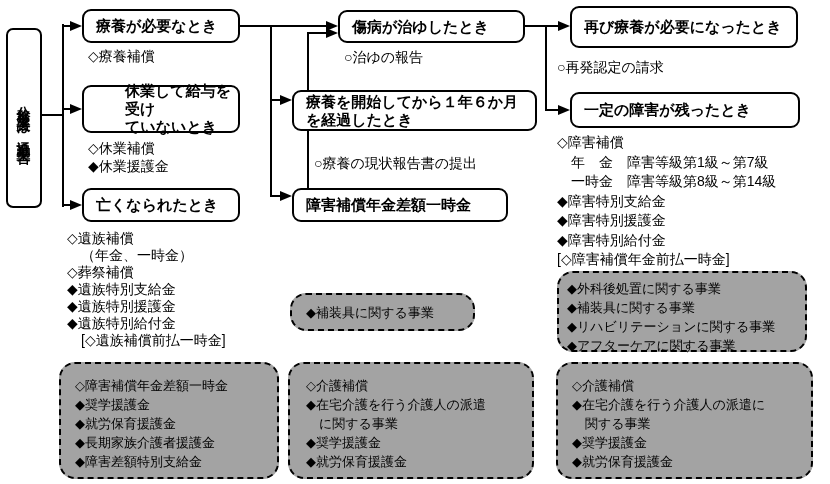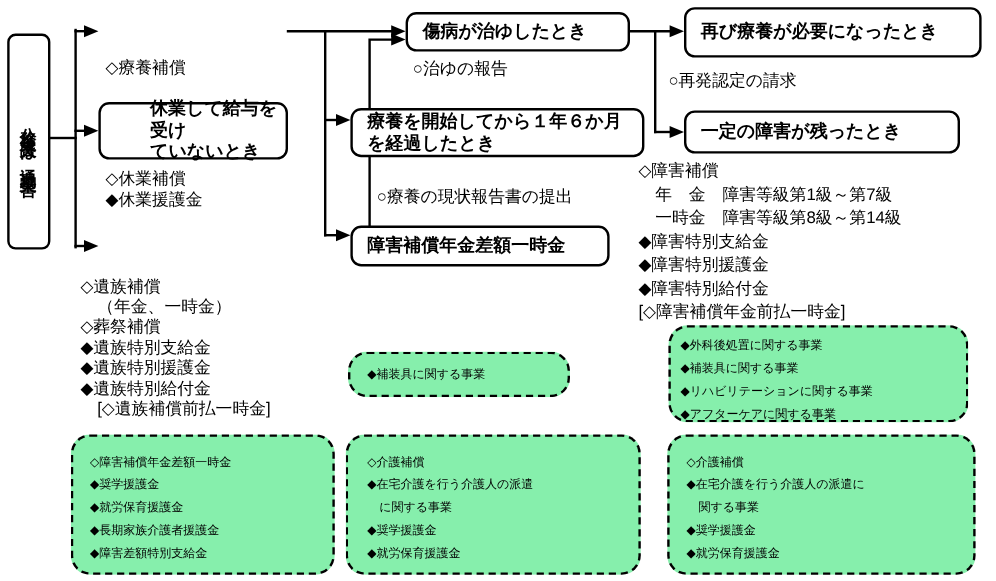--- a/index.html
+++ b/index.html
@@ -22,23 +22,23 @@
     font-size:14px;font-weight:700;letter-spacing:3px;z-index:2;
   }
   .note{
     position:absolute;font-size:14px;font-weight:400;
     line-height:17px;white-space:pre-line;z-index:2;
   }
   .lh18{line-height:18px;}
   .lh19{line-height:19px;}
   .lh195{line-height:19.5px;}
   .dashed{
-    position:absolute;box-sizing:border-box;background:#86efac;
+    position:absolute;box-sizing:border-box;background:#a3a3a3;
     border:2px dashed #000;border-radius:16px;
-    font-size:10px;font-weight:400;line-height:19px;
+    font-size:13px;font-weight:400;line-height:19px;
     white-space:pre-line;padding:12px 4px 0 14px;z-index:2;
   }
   .dashed.center{display:flex;align-items:center;padding:0 4px 0 14px;}
 </style>
 </head>
 <body>
 
 <div class="stage">
 
   <svg class="connectors" width="830" height="484" viewBox="0 0 830 484">
@@ -73,45 +73,47 @@
       <polygon points="338,33 326,28 326,38"></polygon>
       <polygon points="292,100 280,95 280,105"></polygon>
       <polygon points="292,196 280,191 280,201"></polygon>
       <polygon points="570,26 558,21 558,31"></polygon>
       <polygon points="570,110 558,105 558,115"></polygon>
     </g>
   </svg>
 
   <div class="vbox" style="left:6px;top:28px;width:36px;height:180px;">公務災害又は通勤災害</div>
 
+  <div class="node" style="left:82px;top:9px;width:158px;height:34px;">療養が必要なとき</div>
   <div class="node" style="left:82px;top:85px;width:158px;height:48px;padding-left:41px;">休業して給与を受け
 ていないとき</div>
+  <div class="node" style="left:82px;top:188px;width:158px;height:34px;">亡くなられたとき</div>
 
   <div class="node" style="left:338px;top:10px;width:187px;height:33px;">傷病が治ゆしたとき</div>
   <div class="node" style="left:292px;top:90px;width:245px;height:41px;">療養を開始してから１年６か月
 を経過したとき</div>
   <div class="node" style="left:292px;top:188px;width:216px;height:34px;">障害補償年金差額一時金</div>
 
-  <div class="node" style="left:570px;top:6px;width:248px;height:42px;">再び療養が必要になったとき</div>
+  <div class="node" style="left:570px;top:6px;width:228px;height:42px;">再び療養が必要になったとき</div>
   <div class="node" style="left:570px;top:92px;width:230px;height:36px;">一定の障害が残ったとき</div>
 
   <div class="note lh18" style="left:88px;top:47px;">◇療養補償</div>
   <div class="note lh18" style="left:88px;top:139px;">◇休業補償
 ◆休業援護金</div>
   <div class="note" style="left:67px;top:230px;">◇遺族補償
 　（年金、一時金）
 ◇葬祭補償
 ◆遺族特別支給金
 ◆遺族特別援護金
 ◆遺族特別給付金
 　[◇遺族補償前払一時金]</div>
   <div class="note" style="left:344px;top:49px;">○治ゆの報告</div>
   <div class="note" style="left:314px;top:155px;">○療養の現状報告書の提出</div>
   <div class="note" style="left:557px;top:59px;">○再発認定の請求</div>
-  <div class="note lh195" style="left:532px;top:133px;">◇障害補償
+  <div class="note lh195" style="left:557px;top:133px;">◇障害補償
 　年　金　障害等級第1級～第7級
 　一時金　障害等級第8級～第14級
 ◆障害特別支給金
 ◆障害特別援護金
 ◆障害特別給付金
 [◇障害補償年金前払一時金]</div>
 
   <div class="dashed center" style="left:290px;top:293px;width:185px;height:38px;">◆補装具に関する事業</div>
   <div class="dashed" style="left:557px;top:271px;width:250px;height:81px;padding-top:6px;padding-left:8px;">◆外科後処置に関する事業
 ◆補装具に関する事業

